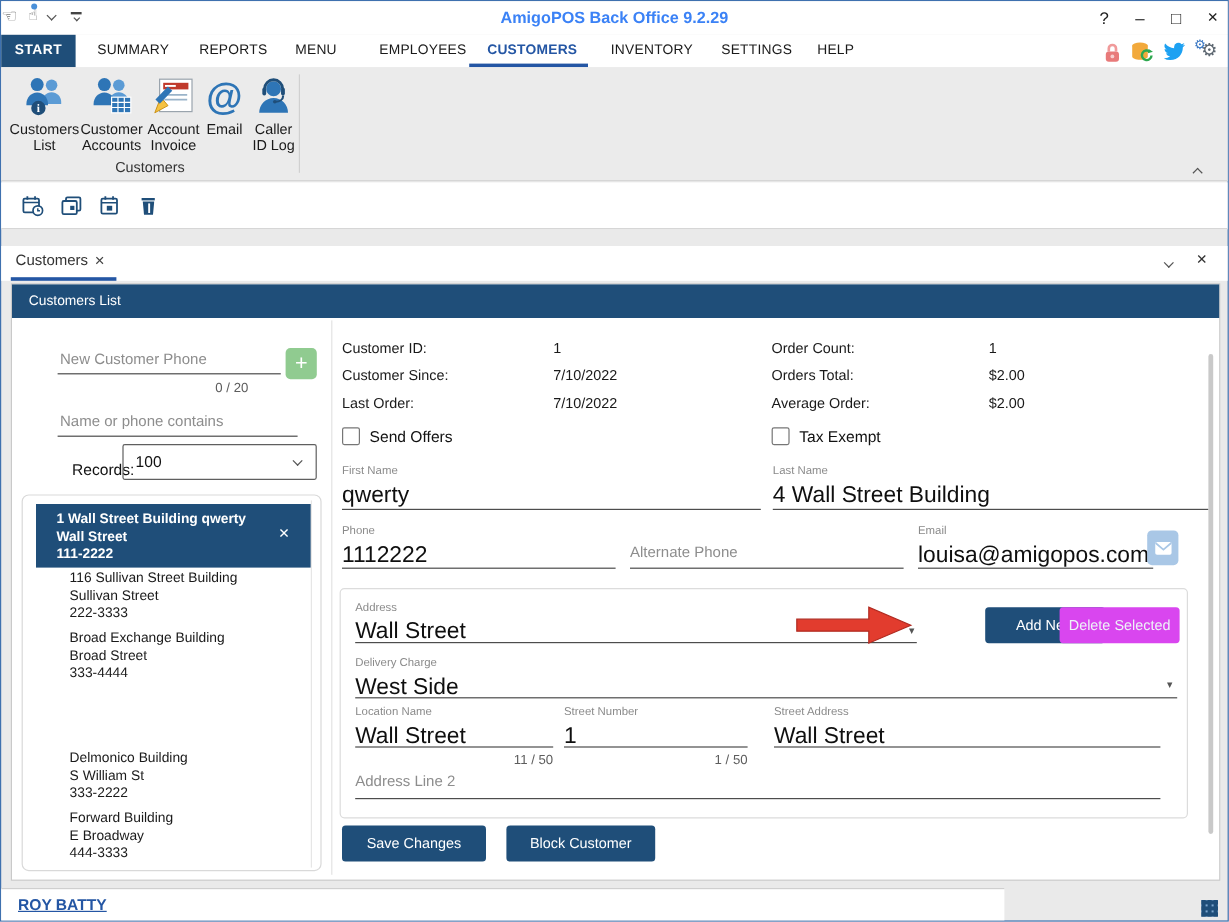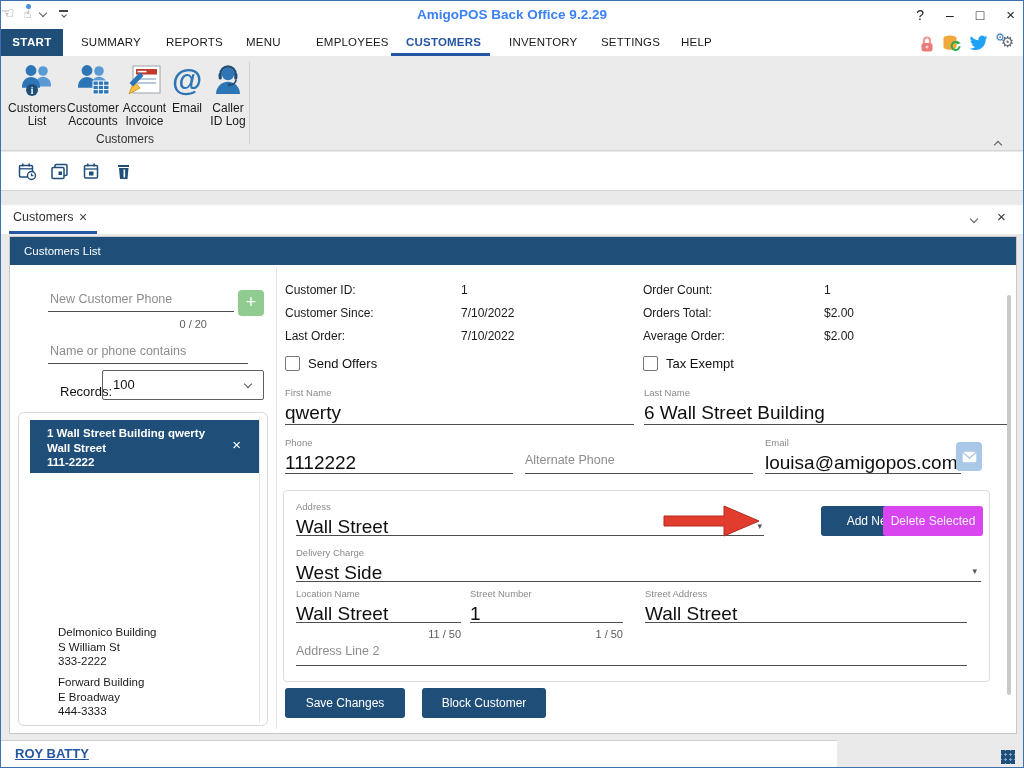--- a/index.html
+++ b/index.html
@@ -290,20 +290,30 @@
       <span class="records-chev chev"></span>
     </div>
 
     <div class="abs list-card">
       <div class="abs cust-item selected" style="top:7px;">
         <div>1 Wall Street Building qwerty</div>
         <div>Wall Street</div>
         <div>111-2222</div>
         <span class="item-close">×</span>
       </div>
+      <div class="abs cust-item plain" style="top:58px;">
+        <div>116 Sullivan Street Building</div>
+          <div>Sullivan Street</div>
+          <div>222-3333</div>
+      </div>
+      <div class="abs cust-item plain" style="top:108px;">
+        <div>Broad Exchange Building</div>
+          <div>Broad Street</div>
+          <div>333-4444</div>
+      </div>
       <div class="abs cust-item plain" style="top:208px;">
         <div>Delmonico Building</div>
           <div>S William St</div>
           <div>333-2222</div>
       </div>
       <div class="abs cust-item plain" style="top:258px;">
         <div>Forward Building</div>
           <div>E Broadway</div>
           <div>444-3333</div>
       </div>
@@ -329,21 +339,21 @@
     <span class="abs cb-label" style="left:298px;top:119px;">Send Offers</span>
     <div class="abs checkbox" style="left:633px;top:119px;"></div>
     <span class="abs cb-label" style="left:656px;top:119px;">Tax Exempt</span>
 
     <div class="abs underfield" style="left:275px;top:150px;width:349px;height:38px;">
       <span class="flabel">First Name</span>
       <span class="fvalue">qwerty</span>
     </div>
     <div class="abs underfield" style="left:634px;top:150px;width:363px;height:38px;">
       <span class="flabel">Last Name</span>
-      <span class="fvalue">6 Wall Street Building</span>
+      <span class="fvalue">4 Wall Street Building</span>
     </div>
     <div class="abs underfield" style="left:275px;top:200px;width:228px;height:37px;">
       <span class="flabel">Phone</span>
       <span class="fvalue">1112222</span>
     </div>
     <div class="abs underfield" style="left:515px;top:200px;width:228px;height:37px;">
       <span class="abs placeholder" style="left:0;bottom:6px;">Alternate Phone</span>
     </div>
     <div class="abs underfield" style="left:755px;top:200px;width:196px;height:37px;">
       <span class="flabel">Email</span>

